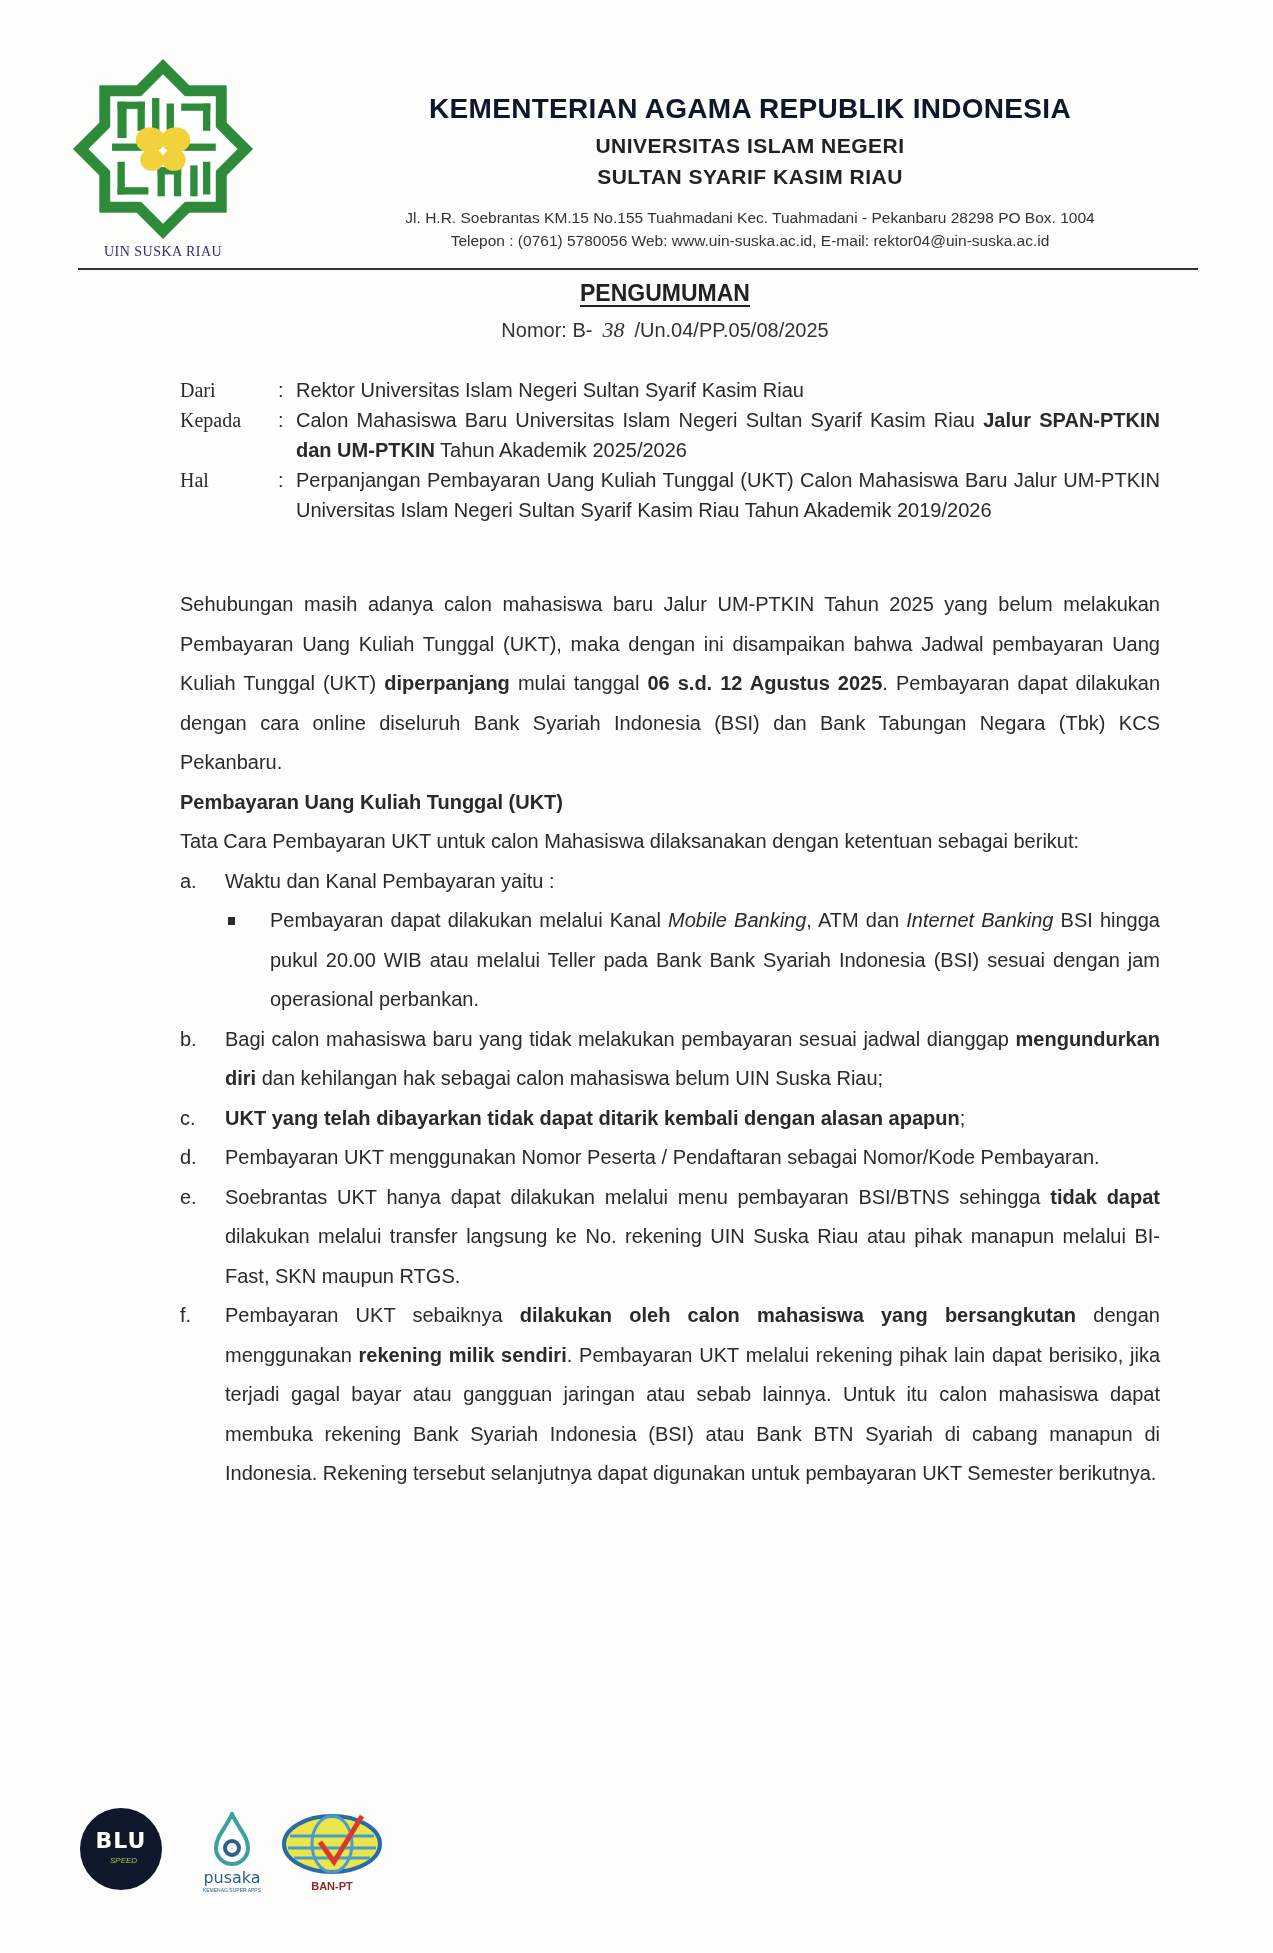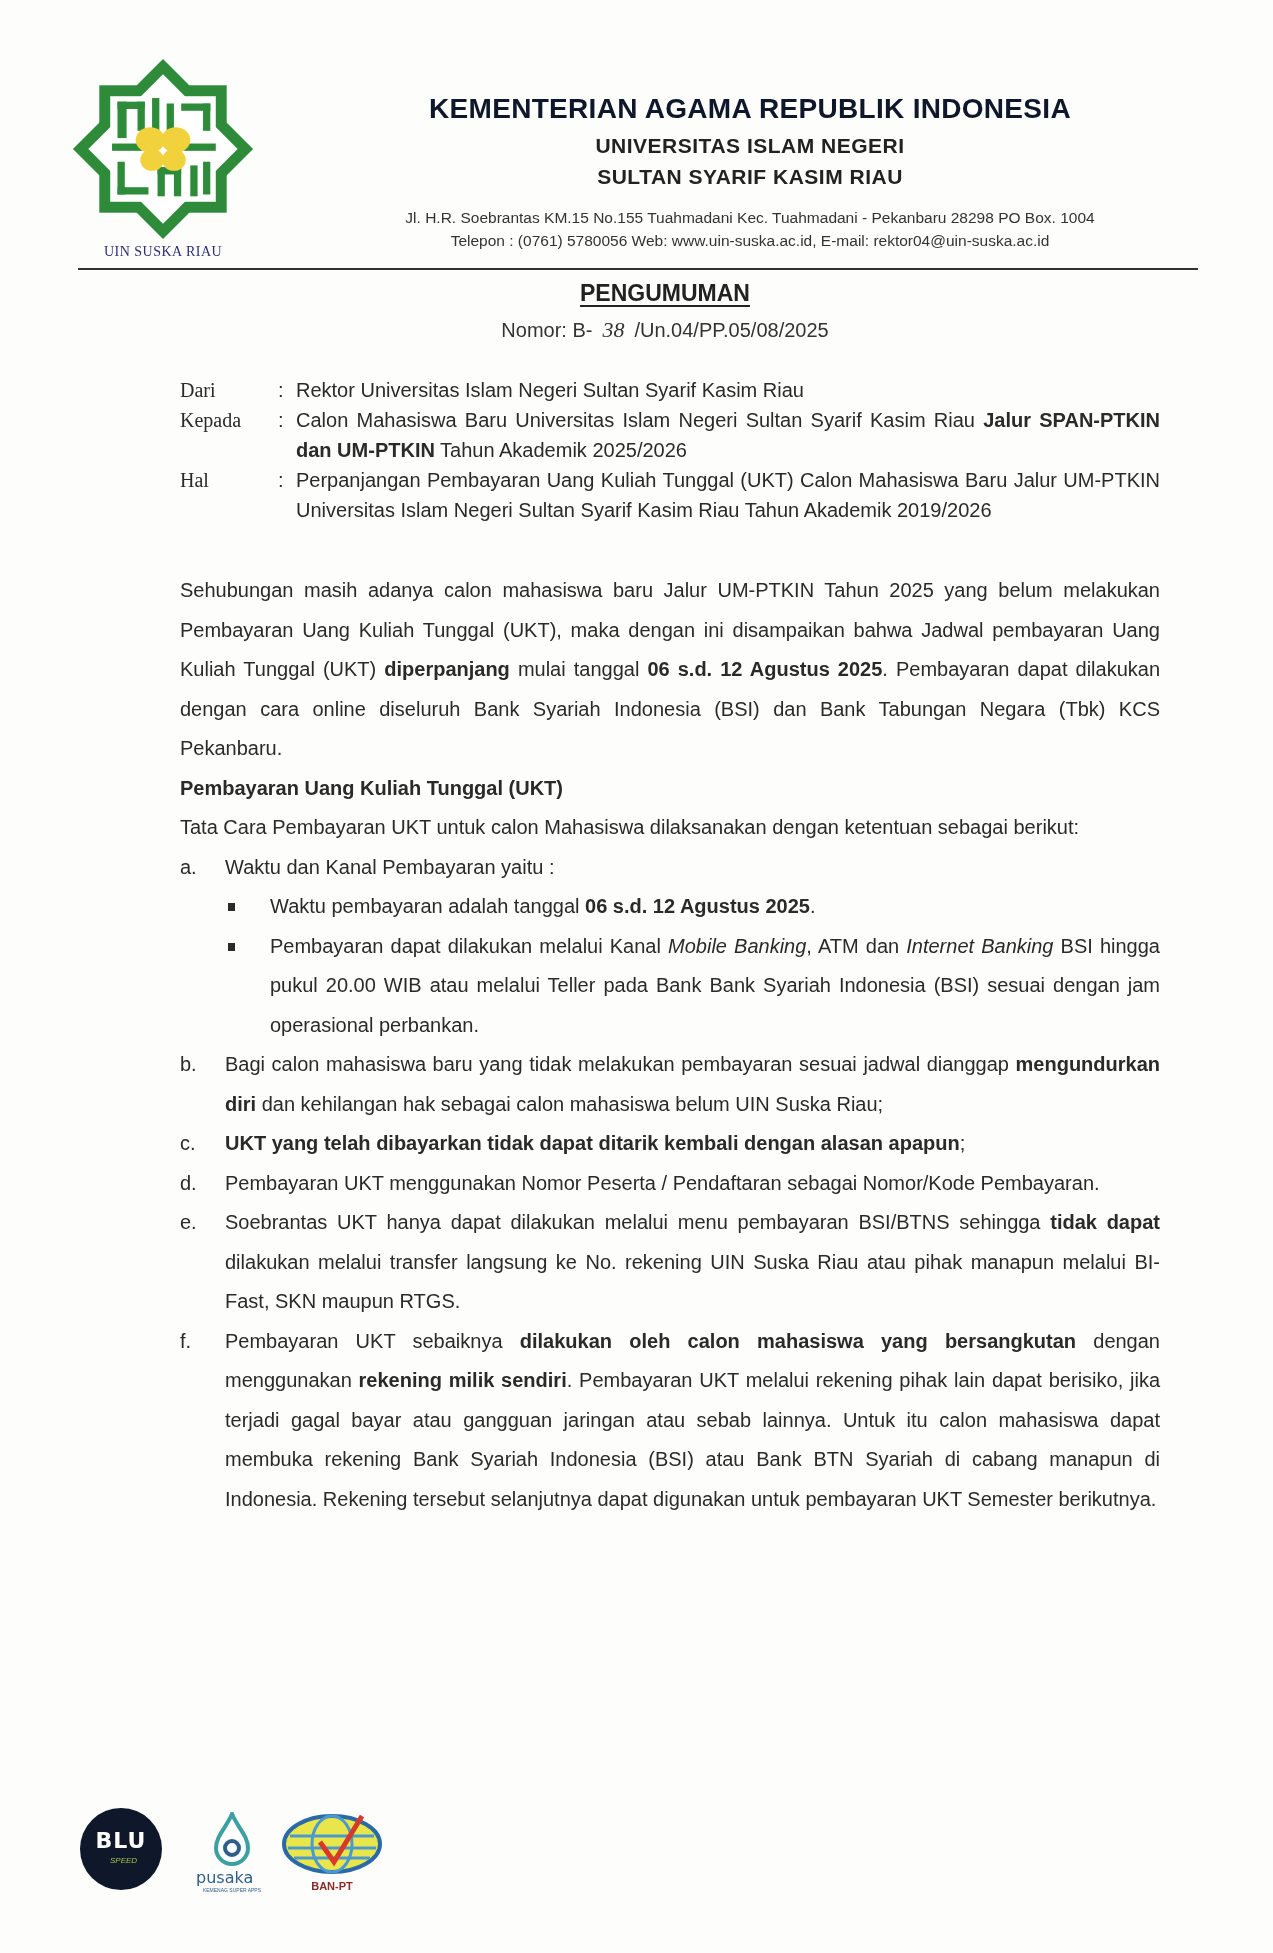--- a/index.html
+++ b/index.html
@@ -27,42 +27,42 @@
 
   
   .meta { position: absolute; left: 180px; top: 375px; width: 980px; font-size: 20px; line-height: 30px; color: #2a2a2a; }
   .meta-row { display: flex; }
   .meta-row .k { width: 98px; flex: none; font-family: Liberation Serif, serif; }
   .meta-row .c { width: 18px; flex: none; }
   .meta-row .v { flex: 1; text-align: justify; }
   .meta-row + .meta-row { margin-top: 0px; }
 
   
-  .body { position: absolute; left: 180px; top: 571px; width: 980px; font-size: 20px; line-height: 39.5px; color: #2a2a2a; }
+  .body { position: absolute; left: 180px; top: 585px; width: 980px; font-size: 20px; line-height: 39.5px; color: #2a2a2a; }
   .body p { margin: 0; text-align: justify; }
   .body .sub-h { font-weight: bold; }
   .list { margin: 0; padding: 0; }
   .li { display: flex; }
   .li .mk { width: 45px; flex: none; }
   .li .tx { flex: 1; text-align: justify; }
   .bullets { margin-left: 45px; }
   .bl { display: flex; }
   .bl .bm { width: 45px; flex: none; position: relative; }
   .bl .bm i { position: absolute; left: 3px; top: 16px; width: 7px; height: 8px; background: #2a2a2a; }
   .bl .tx { flex: 1; text-align: justify; }
   b { font-weight: bold; }
   em { font-style: italic; }
 
   
   .flogo { position: absolute; }
   .blu { left: 80px; top: 1808px; width: 82px; height: 82px; border-radius: 50%; background: #0f172a; }
   .blu .t { position: absolute; left: 0; top: 20px; width: 82px; text-align: center; color: #fff; font-weight: bold; font-size: 22px; font-family: "DejaVu Sans", sans-serif; letter-spacing: 1px; }
   .blu .s { position: absolute; left: 30px; top: 48px; font-size: 8px; color: #a6c64b; font-style: italic; }
   .pusaka { left: 196px; top: 1812px; width: 72px; height: 82px; }
-  .pusaka .t { position: absolute; left: 0; top: 56px; width: 72px; font-size: 16px; color: #2f5e8a; font-family: "DejaVu Sans", sans-serif; }
+  .pusaka .t { position: absolute; left: 0; top: 56px; width: 72px; text-align: center; font-size: 16px; color: #2f5e8a; font-family: "DejaVu Sans", sans-serif; }
   .pusaka .s { position: absolute; left: 0; top: 75px; width: 72px; text-align: center; font-size: 5px; color: #2f5e8a; }
   .banpt { left: 280px; top: 1812px; width: 104px; height: 86px; }
   .banpt .t { position: absolute; left: 0; top: 68px; width: 104px; text-align: center; font-size: 11px; font-weight: bold; color: #8a2a2a; }
 </style>
 </head>
 <body>
 
 <div class="page">
 
   <svg class="logo-main" viewBox="0 0 200 200">
@@ -139,26 +139,20 @@
     <div class="list">
       <div class="li">
         <span class="mk">a.</span>
         <span class="tx">Waktu dan Kanal Pembayaran  yaitu :</span>
       </div>
       <div class="bullets">
         <div class="bl">
           <span class="bm">
               <i></i>
             </span>
-          <span class="tx"><span>Waktu pembayaran adalah tanggal </span><b>06 s.d. 12 Agustus 2025</b><span>.</span></span>
-        </div>
-        <div class="bl">
-          <span class="bm">
-              <i></i>
-            </span>
           <span class="tx"><span>Pembayaran dapat dilakukan melalui Kanal </span><em>Mobile Banking</em><span>, ATM dan </span><em>Internet Banking</em><span> BSI hingga pukul 20.00 WIB atau melalui Teller pada Bank Bank Syariah Indonesia (BSI) sesuai dengan jam operasional perbankan.</span></span>
         </div>
       </div>
       <div class="li">
         <span class="mk">b.</span>
         <span class="tx"><span>Bagi calon mahasiswa baru yang tidak melakukan pembayaran sesuai jadwal dianggap </span><b>mengundurkan diri</b><span> dan kehilangan hak sebagai calon mahasiswa belum UIN Suska Riau;</span></span>
       </div>
       <div class="li">
         <span class="mk">c.</span>
         <span class="tx"><b>UKT yang telah dibayarkan tidak dapat ditarik kembali dengan alasan apapun</b><span>;</span></span>

